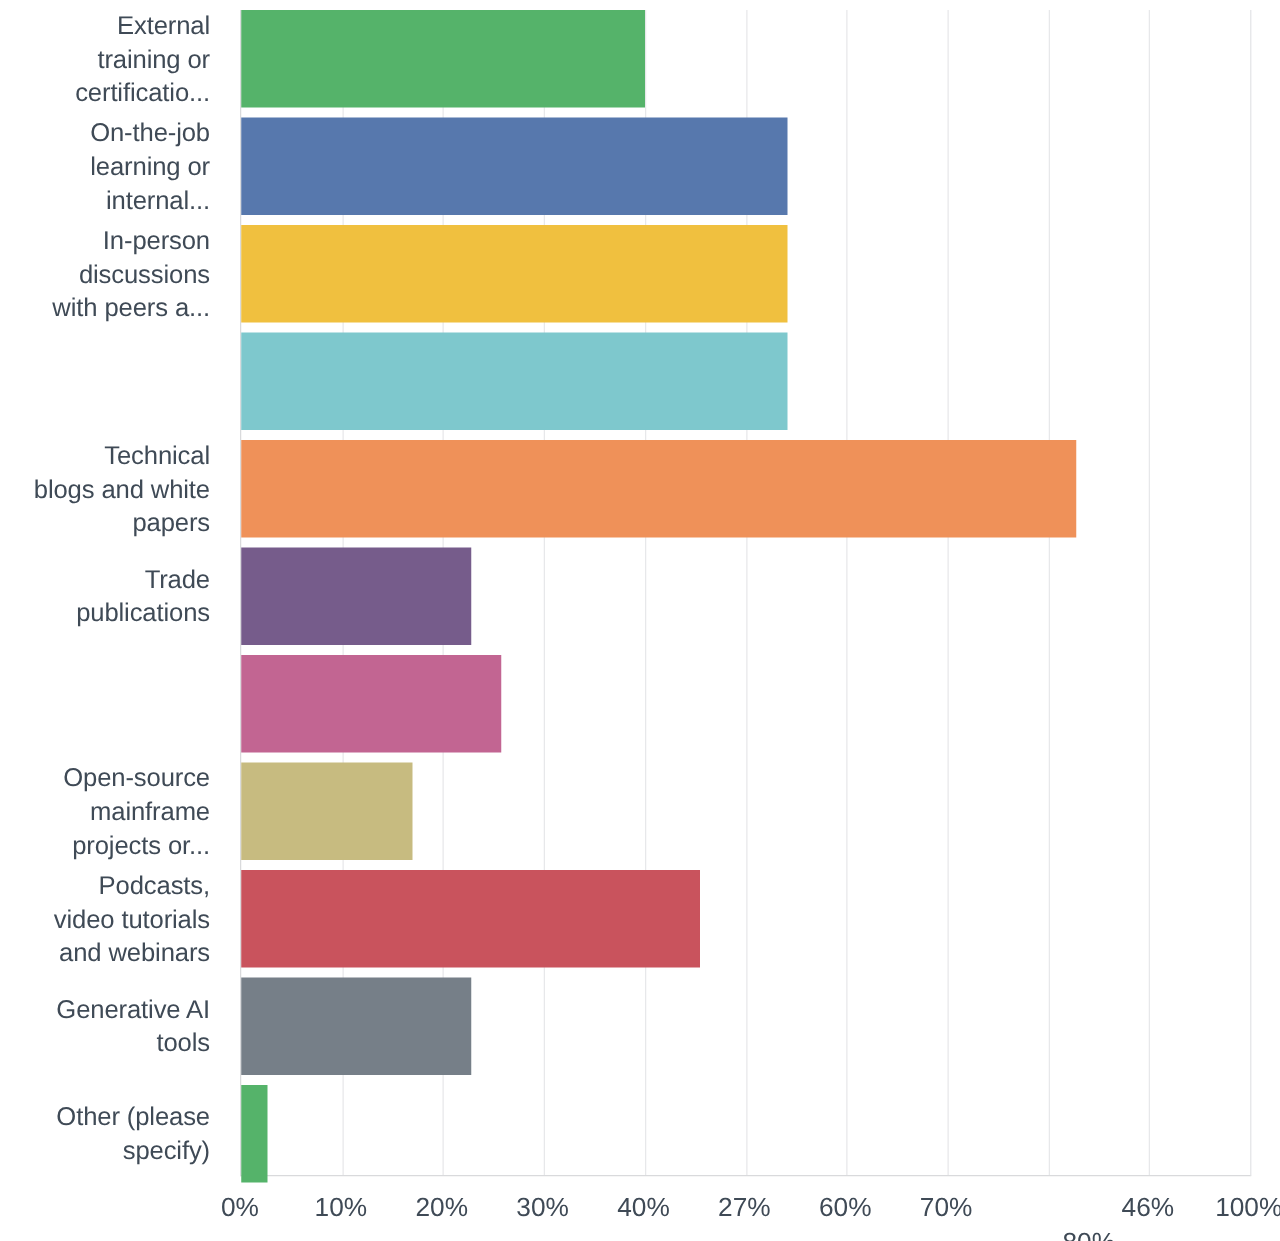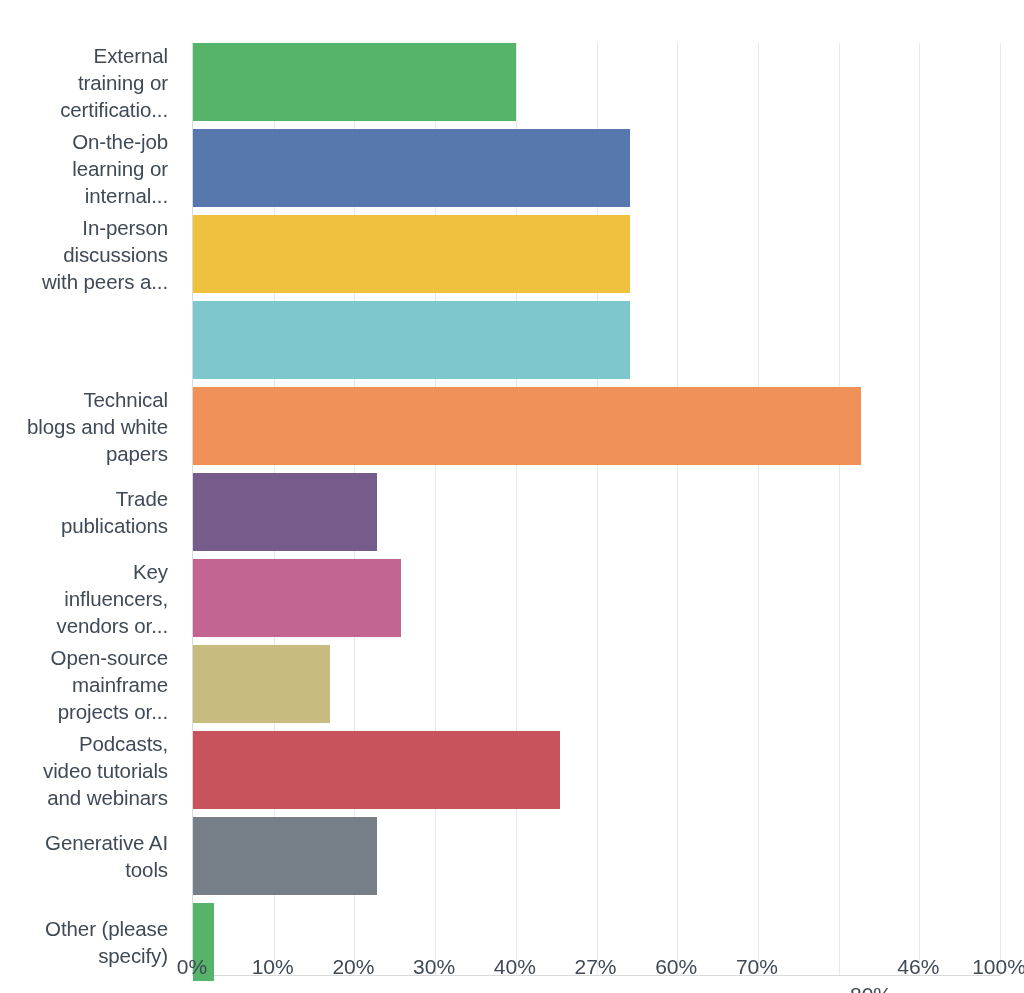--- a/index.html
+++ b/index.html
@@ -20,21 +20,20 @@
     height: 993px;
     box-sizing: border-box;
   }
   
   .plot-wrap {
     position: absolute;
     left: 0;
     top: 0;
     width: 980px;
     height: 940px;
-    margin-top: 35px;
   }
   .cat-axis {
     position: absolute;
     left: 0;
     top: 0;
     width: 178px;
     height: 940px;
   }
   .cat-label {
     position: absolute;
@@ -109,23 +108,20 @@
 learning or
 internal...</div>
         <div class="cat-label" style="top: 178.5px;">In-person
 discussions
 with peers a...</div>
         <div class="cat-label" style="top: 350.5px;">Technical
 blogs and white
 papers</div>
         <div class="cat-label" style="top: 450px;">Trade
 publications</div>
-        <div class="cat-label" style="top: 522.5px;">Key
-influencers,
-vendors or...</div>
         <div class="cat-label" style="top: 608.5px;">Open-source
 mainframe
 projects or...</div>
         <div class="cat-label" style="top: 694.5px; padding-left: 32px;">Podcasts,
 video tutorials
 and webinars</div>
         <div class="cat-label" style="top: 794px;">Generative AI
 tools</div>
         <div class="cat-label" style="top: 880px;">Other (please
 specify)</div>

